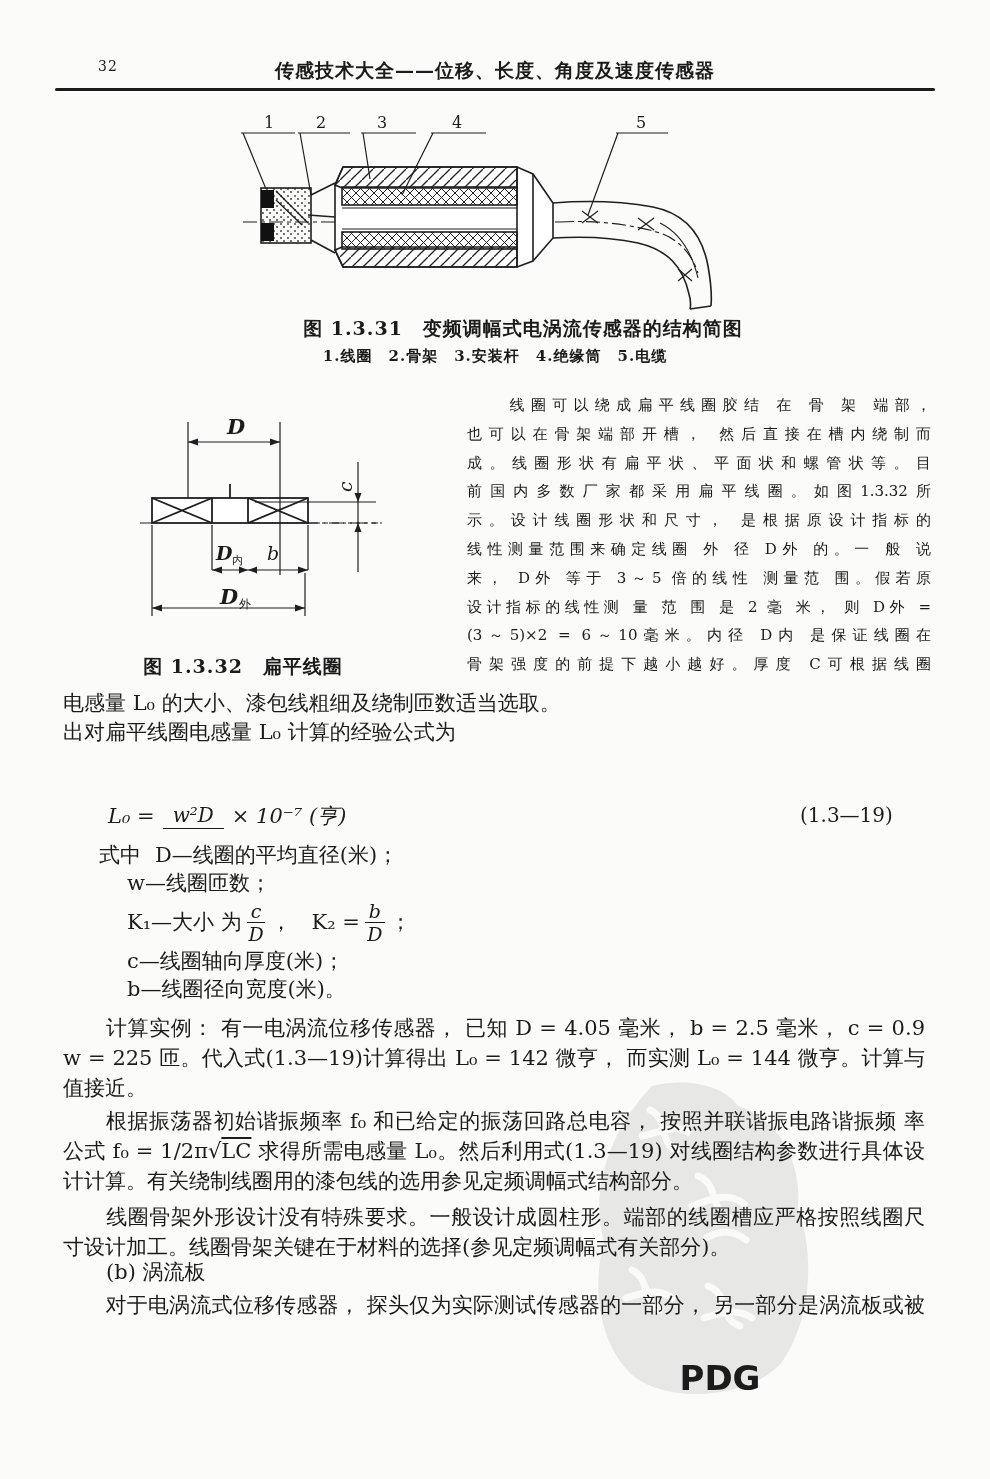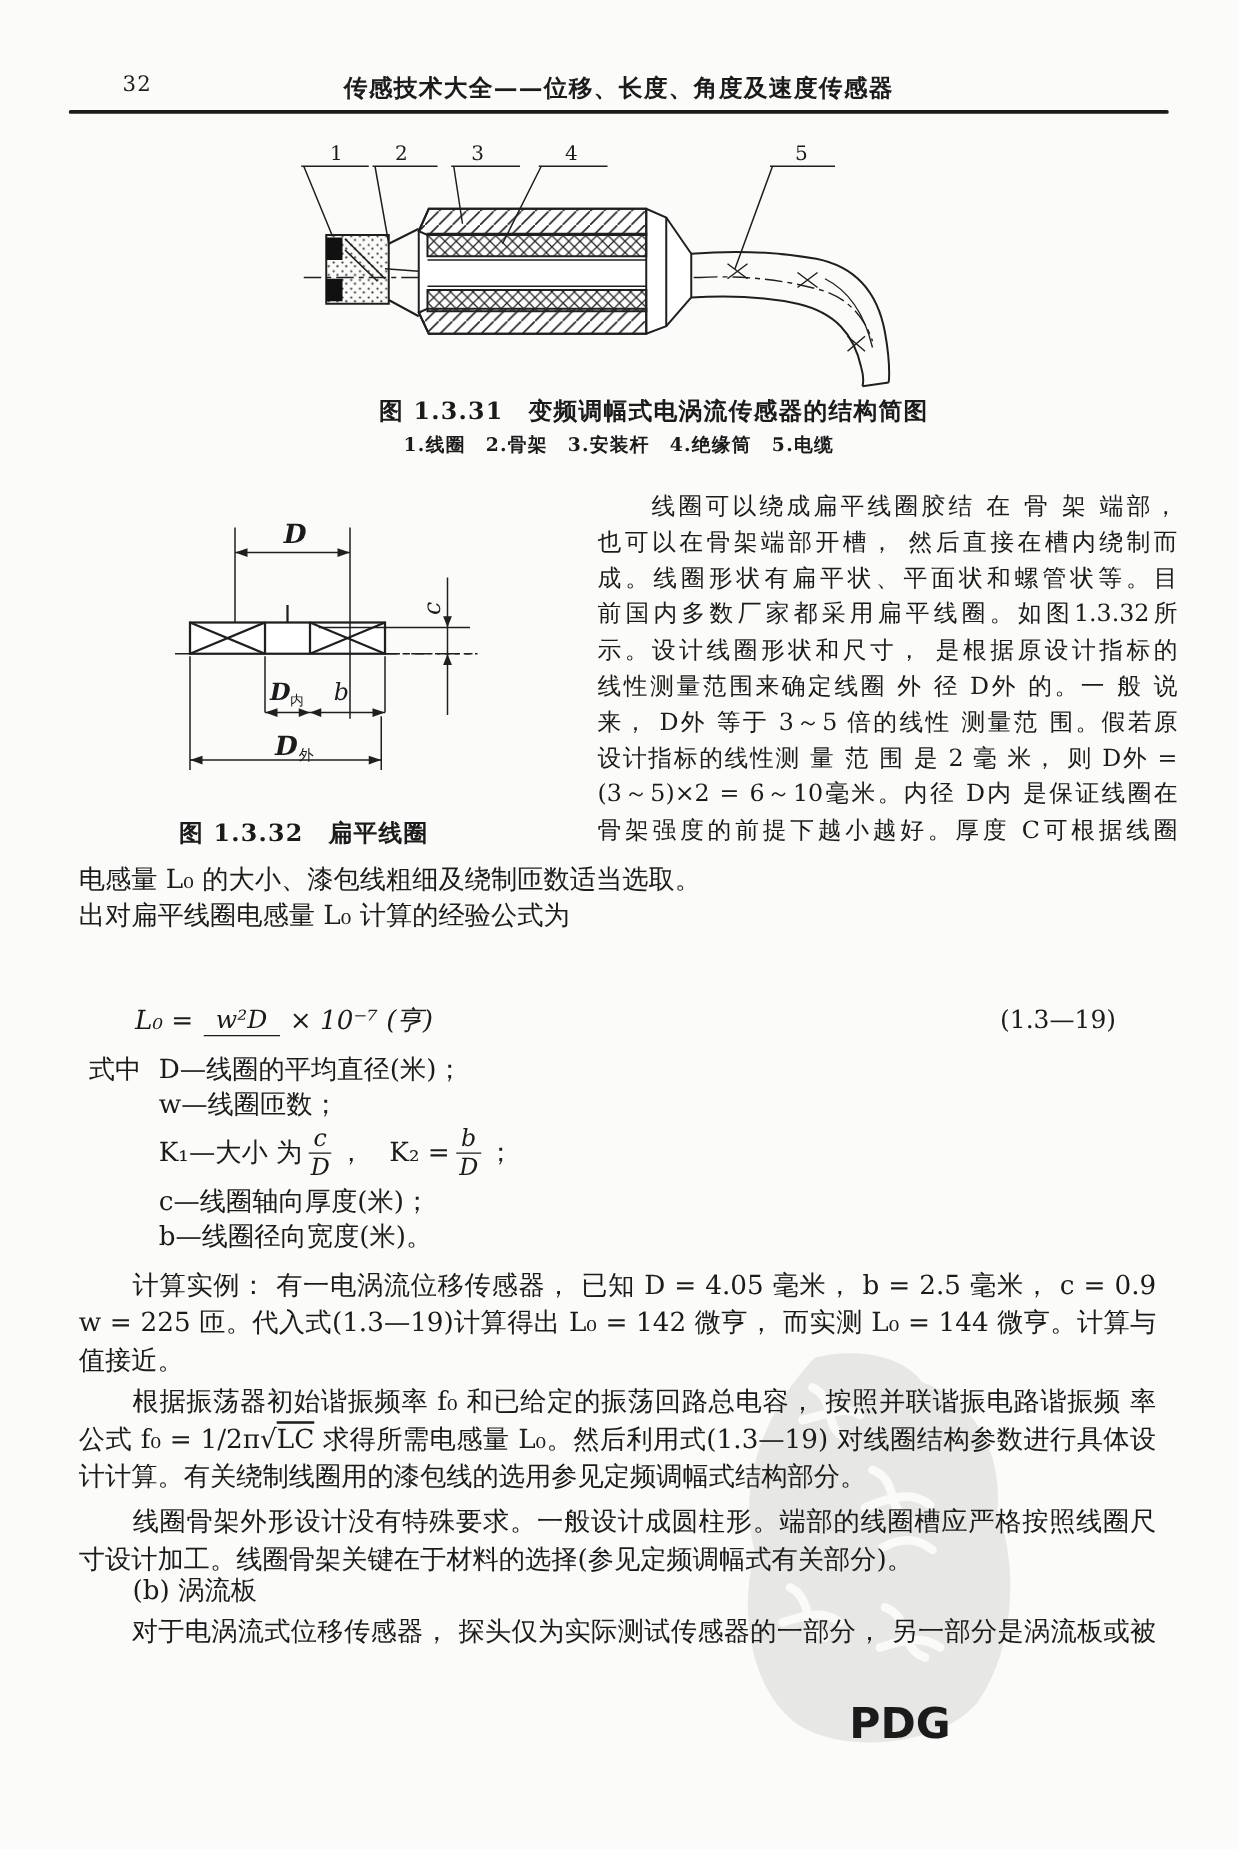--- a/index.html
+++ b/index.html
@@ -4,46 +4,46 @@
 <style>
   html,body{margin:0;padding:0;}
   body{
     width:990px;height:1479px;position:relative;overflow:hidden;
     background:#fbfbfa;color:#1b1b1b;
     font-family:"DejaVu Serif","Liberation Serif",serif;
   }
   .layer{position:absolute;z-index:2;}
   .wm{position:absolute;z-index:1;}
   
-  .pagenum{position:absolute;left:98px;top:58px;font-size:17px;letter-spacing:1px;}
+  .pagenum{position:absolute;left:98px;top:58px;font-size:14px;letter-spacing:1px;}
   .ptitle{position:absolute;left:0;top:58px;width:990px;text-align:center;
     font-size:19px;font-weight:600;letter-spacing:1px;}
   .rule{position:absolute;left:55px;top:88px;width:880px;height:3px;background:#1c1c1c;border-radius:2px;}
   
   .cap1{position:absolute;left:0;top:316px;width:990px;text-align:center;font-size:19px;font-weight:600;letter-spacing:1px;padding-left:28px;}
   .leg1{position:absolute;left:0;top:347px;width:990px;text-align:center;font-size:15px;font-weight:600;letter-spacing:1px;}
   .cap2{position:absolute;left:108px;top:654px;width:270px;text-align:center;font-size:19px;font-weight:600;letter-spacing:1px;}
   
   .tl{overflow:hidden;white-space:pre-wrap;}
   .just{text-align:justify;text-align-last:justify;}
-  #rightcol{position:absolute;left:478px;top:391px;width:464px;font-size:19px;}
+  #rightcol{position:absolute;left:467px;top:391px;width:464px;font-size:15px;}
   #rightcol .tl{height:28.8px;line-height:28.8px;}
   #block1{position:absolute;left:63px;top:689px;width:862px;font-size:21px;}
   #block1 .tl{height:29.4px;line-height:29.4px;}
   .formula{position:absolute;left:63px;top:788px;width:862px;height:56px;
     display:flex;align-items:center;padding-left:45px;box-sizing:border-box;
     font-size:21px;font-style:italic;}
   .frac{display:inline-flex;flex-direction:row;text-align:center;margin:0 8px;font-size:20px;}
   .frac .num{padding:0 10px 1px 10px;border-bottom:1.6px solid #1b1b1b;}
   .frac .den{padding:1px 6px 0 6px;}
   .eqno{position:absolute;left:737px;top:15px;font-style:normal;font-size:20px;}
   #where{position:absolute;left:63px;top:841px;width:760px;font-size:21px;}
   #where .wrow{height:28px;line-height:28px;padding-left:64px;white-space:pre-wrap;overflow:hidden;}
   #where .wfirst{padding-left:8px;}
-  .wlabel{display:inline-block;width:56px;}
+  .wlabel{display:inline-block;width:56px;margin-left:28px;}
   .kline{height:50px;display:flex;align-items:center;padding-left:64px;}
   .kline span{white-space:pre;}
   .sfrac{display:inline-flex;flex-direction:column;text-align:center;font-size:19px;font-style:italic;margin:0 5px;}
   .sfrac .num{padding:0 4px 0 4px;border-bottom:1.4px solid #1b1b1b;}
   .para{position:absolute;left:63px;width:862px;font-size:21px;}
   .para .tl{height:30px;line-height:30px;}
   #para-calc{top:1013px;}
   #para-osc{top:1106px;}
   #para-frame{top:1202px;}
   #heading-b{position:absolute;left:63px;top:1257px;width:400px;height:30px;line-height:30px;

